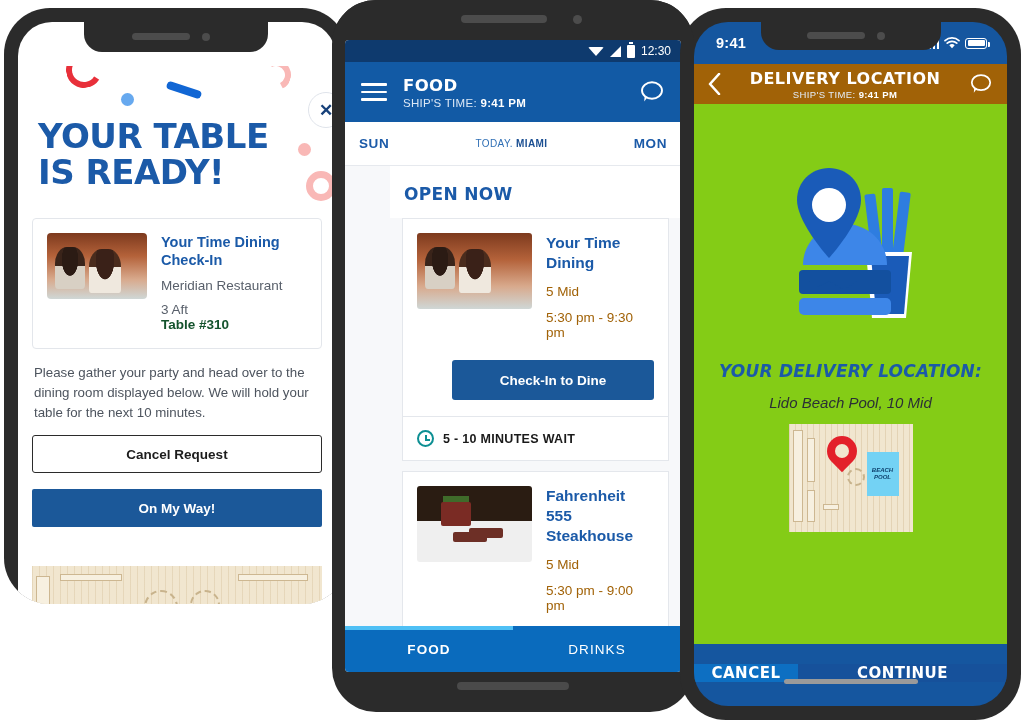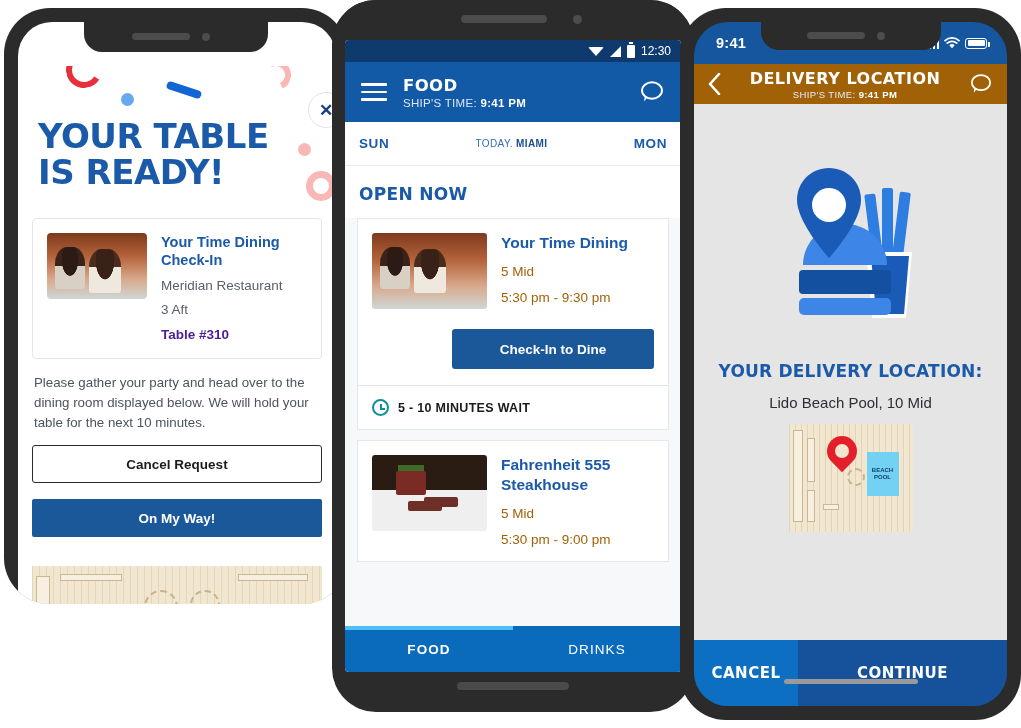--- a/index.html
+++ b/index.html
@@ -71,21 +71,21 @@
                  linear-gradient(180deg,#4a2c1d 0 42%,#efe8de 42%);border-radius:40% 40% 8% 8%; }
   .thumb.steak { background:linear-gradient(180deg,#2a1c12 0 46%,#efefef 46%); }
   .thumb.steak::before{content:"";position:absolute;left:24px;top:16px;width:30px;height:24px;
       background:#7a2b24;border-radius:2px;box-shadow:0 -8px 0 -2px #3f6b2a;}
   .thumb.steak::after{content:"";position:absolute;left:52px;top:42px;width:34px;height:10px;
       background:#6d2f26;border-radius:2px;box-shadow:-16px 4px 0 0 #6d2f26;}
 
   .ci-title { color:#1b5aa8; font-weight:bold; font-size:14.5px; line-height:18px; }
   .ci-sub { color:#59606b; font-size:13.5px; margin-top:9px; }
   .ci-sub2 { color:#59606b; font-size:13.5px; margin-top:9px; }
-  .ci-strong { color:#4c1d95; font-weight:bold; font-size:13.5px; margin-top:10px; }
+  .ci-strong { color:#14532d; font-weight:bold; font-size:13.5px; }
 
   .p1-note { margin:14px 16px 12px 16px; color:#4d545e; font-size:13.3px; line-height:20px; }
 
   .btn { display:flex; align-items:center; justify-content:center; font-weight:bold; }
   .btn-primary { margin:16px 14px 0 14px; height:38px; background:#1b5899; color:#fff;
                  font-size:13.5px; border-radius:2px; }
   .btn-outline { margin:10px 14px 0 14px; height:38px; background:#fff; color:#1c1c1c;
                  border:1px solid #2b2b2b; font-size:13.5px; border-radius:3px; }
 
   .deckmap { position:absolute; left:14px; right:14px; top:500px; height:160px; overflow:hidden;
@@ -125,21 +125,21 @@
   .ab-sub { color:#dbe7f5; font-size:11.5px; letter-spacing:.3px; margin-top:2px; }
   .ab-sub b { color:#fff; }
   .chat-ic { margin-left:auto; width:26px; height:26px; }
 
   .daybar { height:44px; background:#fff; border-bottom:1px solid #e6e9ee;
             display:flex; align-items:center; padding:0 14px; }
   .daybar .d { color:#1b5aa8; font-weight:bold; font-size:13.5px; letter-spacing:.6px; }
   .daybar .mid { flex:1; text-align:center; color:#2f6fb5; font-size:10px; letter-spacing:.4px; }
   .daybar .mid b { color:#1b4f92; font-weight:bold; }
 
-  .p2-body { position:absolute; left:0; right:0; top:126px; bottom:46px; background:#f7f8fa; overflow:hidden;}
+  .p2-body { position:absolute; left:0; right:0; top:126px; bottom:46px; background:#f7f8fa; overflow:hidden;padding-left:45px;}
   .open-now { color:#1b5aa8; font-family:"DejaVu Sans", sans-serif; font-weight:bold;
               font-size:17px; letter-spacing:.3px; padding:18px 0 14px 14px; background:#fff; }
   .p2-card { background:#fff; border:1px solid #e4e7ec; margin:0 12px; padding:14px; }
   .p2-row { display:flex; gap:14px; }
   .p2-thumb { width:115px; height:76px; border-radius:3px; overflow:hidden; flex:0 0 auto; }
   .p2-title { color:#1b5aa8; font-weight:bold; font-size:15.5px; line-height:20px; }
   .p2-meta { color:#a16207; font-size:13.5px; margin-top:11px; }
   .btn-checkin { margin:20px 0 2px auto; width:202px; height:40px; background:#1b5899; color:#fff;
                  font-size:13.5px; border-radius:3px; }
   .waitrow { background:#fff; border:1px solid #e4e7ec; border-top:none; margin:0 12px;
@@ -165,40 +165,40 @@
   #p3 .statusbar { height:42px; padding:0 20px 0 22px; color:#fff; font-size:14.5px; }
   #p3 .homebar { left:50%; transform:translateX(-50%); bottom:22px; width:134px; height:5px; background:#9a9a9a; }
 
   .p3-appbar { position:absolute; left:0; right:0; top:42px; height:40px; background:#a16207;
                display:flex; align-items:center; padding:0 14px; }
   .p3-titles { flex:1; text-align:center; }
   .p3-title { color:#fff; font-family:"DejaVu Sans", sans-serif; font-weight:bold;
               font-size:16px; letter-spacing:.5px; }
   .p3-sub { color:#e3ecf7; font-size:9.5px; letter-spacing:.4px; margin-top:1px; }
   .p3-sub b{color:#fff;}
-  .p3-body { position:absolute; left:0; right:0; top:82px; bottom:62px; background:#e5e5e5; }
+  .p3-body { position:absolute; left:0; right:0; top:82px; bottom:62px; background:#84cc16;font-style:italic; }
 
   .illus { margin:56px auto 0 auto; width:172px; height:175px; position:relative; }
   .dl-title { text-align:center; color:#1b5aa8; font-family:"DejaVu Sans", sans-serif;
               font-weight:bold; font-size:17px; letter-spacing:.2px; margin-top:26px; }
   .dl-loc { text-align:center; color:#2b2f36; font-size:15px; margin-top:13px; }
 
   .minimap { position:relative; width:124px; height:108px; margin:13px auto 0 auto;
              background:#f1e6cf; overflow:hidden; }
   .minimap .grain { position:absolute; inset:0;
      background:repeating-linear-gradient(90deg, rgba(196,167,120,.3) 0 1px, transparent 1px 6px); }
   .pin-red { position:absolute; left:38px; top:12px; width:30px; height:30px; background:#e3202a;
              border-radius:50% 50% 50% 0; transform:rotate(-45deg); }
   .pin-red::after { content:""; position:absolute; left:8px; top:8px; width:14px; height:14px;
                     background:#f1e6cf; border-radius:50%; }
   .pool { position:absolute; right:14px; top:28px; width:32px; height:44px; background:#73d2f4;
           display:flex; align-items:center; justify-content:center; text-align:center;
           color:#0d3f6b; font-weight:bold; font-size:6px; line-height:7px; }
 
-  .p3-actions { position:absolute; left:0; right:0; bottom:0; height:66px; display:flex; }
+  .p3-actions { position:absolute; left:0; right:0; bottom:0; height:66px; display:flex;align-items:center; }
   .act-cancel { width:104px; background:#0d6fc2; color:#fff; }
   .act-continue { flex:1; background:#16519b; color:#fff; }
   .act { display:flex; align-items:center; justify-content:center;
          font-family:"DejaVu Sans", sans-serif; font-weight:bold; font-size:15px; letter-spacing:.5px; }
 </style>
 </head>
 <body>
 
 <div class="stage">
 

